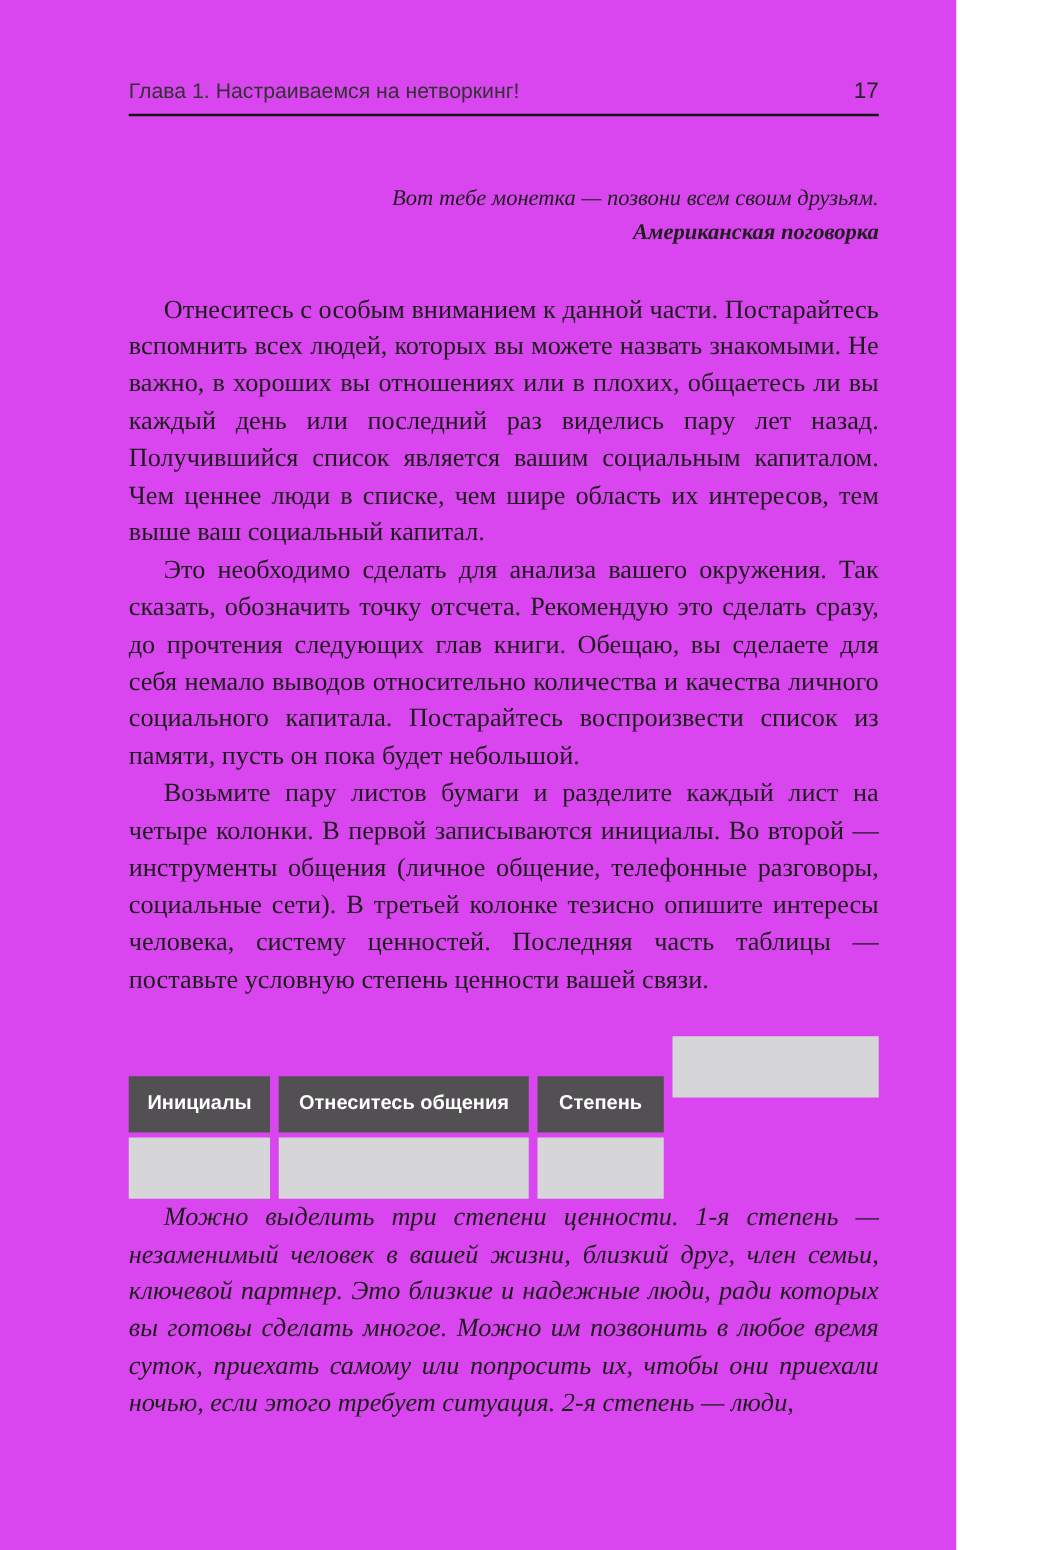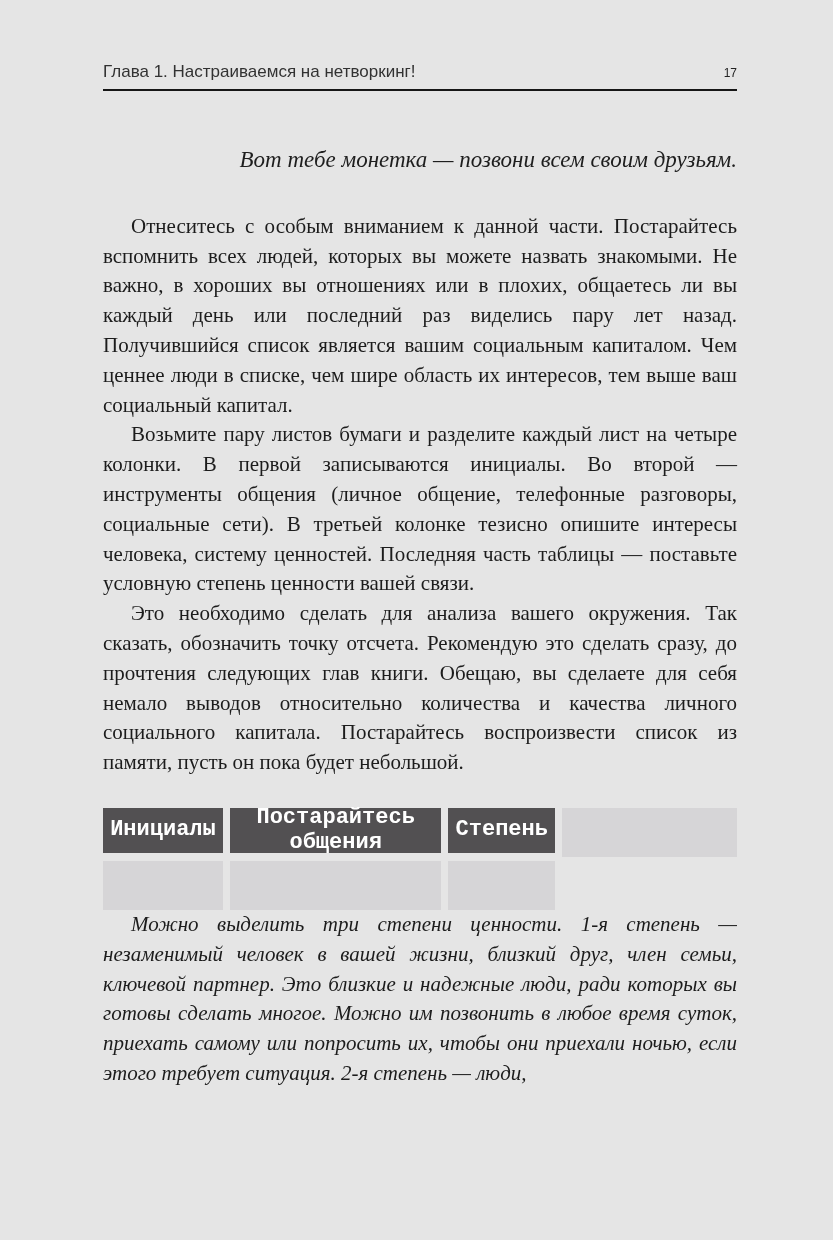--- a/index.html
+++ b/index.html
@@ -2,41 +2,41 @@
 <html lang="ru"><head>
 <meta charset="utf-8">
 <style>
   html, body {
     margin: 0;
     padding: 0;
     background: #ffffff;
   }
   .page {
     position: relative;
-    width: 833px;
+    width: 765px;
     height: 1240px;
-    background: #e5e5e5;
+    background: #d946ef;
     color: #1c1c1c;
     font-family: "Liberation Serif", serif;
     overflow: hidden;
     box-sizing: border-box;
-    padding: 62px 96px 0 103px;
+    padding: 62px 62px 0 103px;
   }
   
   .running-head-row {
     display: flex;
     justify-content: space-between;
     align-items: baseline;
     font-family: "Liberation Sans", sans-serif;
     font-size: 17px;
     color: #323232;
     line-height: 1.2;
   }
   .page-number {
-    font-size: 12px;
+    font-size: 18px;
     color: #232323;
   }
   .head-rule {
     border: none;
     border-top: 2.5px solid #161616;
     margin: 7px 0 0 0;
   }
   
   .page-title {
     margin: 27px 0 0 0;
@@ -45,21 +45,21 @@
     font-size: 37px;
     letter-spacing: 0.5px;
     color: #1d1d1d;
     line-height: 1.1;
   }
   
   .epigraph {
     margin-top: 52px;
     text-align: right;
     font-style: italic;
-    font-size: 23px;
+    font-size: 18px;
     line-height: 1.5;
     color: #1e1e1e;
   }
   .epigraph-attribution {
     font-weight: bold;
   }
   
   .body-text {
     margin-top: 34px;
     font-size: 21px;
@@ -75,29 +75,30 @@
   .ktable {
     margin-top: 30px;
     display: grid;
     grid-template-columns: 118fr 208fr 105fr 172fr;
     column-gap: 7px;
     row-gap: 4px;
   }
   .ktable .th {
     background: #525052;
     color: #ffffff;
-    font-family: Liberation Mono, monospace;
+    font-family: Liberation Sans, sans-serif;
     font-weight: bold;
-    font-size: 22px;
+    font-size: 16px;
     height: 45px;
     display: flex;
     align-items: center;
     justify-content: center;
     text-align: center;
     line-height: 1.1;
+    margin-top: 32px;
   }
   .ktable .td {
     background: #d6d5d7;
     height: 49px;
   }
   .after-table {
     margin-top: 21px;
     font-style: italic;
   }
 </style>
@@ -108,30 +109,31 @@
 
   <div class="running-head-row">
     <span class="running-head">Глава 1. Настраиваемся на нетворкинг!</span>
     <span class="page-number">17</span>
   </div>
   <hr class="head-rule">
 
 
   <div class="epigraph">
     <div class="epigraph-quote">Вот тебе монетка — позвони всем своим друзьям.</div>
+    <div class="epigraph-attribution">Американская поговорка</div>
   </div>
 
   <div class="body-text">
     <p>Отнеситесь с особым вниманием к данной части. Постарайтесь вспомнить всех людей, которых вы можете назвать знакомыми. Не важно, в хороших вы отношениях или в плохих, общаетесь ли вы каждый день или последний раз виделись пару лет назад. Получившийся список является вашим социальным капиталом. Чем ценнее люди в списке, чем шире область их интересов, тем выше ваш социальный капитал.</p>
+    <p>Это необходимо сделать для анализа вашего окружения. Так сказать, обозначить точку отсчета. Рекомендую это сделать сразу, до прочтения следующих глав книги. Обещаю, вы сделаете для себя немало выводов относительно количества и качества личного социального капитала. Постарайтесь воспроизвести список из памяти, пусть он пока будет небольшой.</p>
     <p>Возьмите пару листов бумаги и разделите каждый лист на четыре колонки. В первой записываются инициалы. Во второй — инструменты общения (личное общение, телефонные разговоры, социальные сети). В третьей колонке тезисно опишите интересы человека, систему ценностей.  Последняя часть таблицы — поставьте условную степень ценности вашей связи.</p>
-    <p>Это необходимо сделать для анализа вашего окружения. Так сказать, обозначить точку отсчета. Рекомендую это сделать сразу, до прочтения следующих глав книги. Обещаю, вы сделаете для себя немало выводов относительно количества и качества личного социального капитала. Постарайтесь воспроизвести список из памяти, пусть он пока будет небольшой.</p>
 
     <div class="ktable" role="table">
       <div class="th" role="columnheader">Инициалы</div>
-      <div class="th" role="columnheader">Постарайтесь общения</div>
+      <div class="th" role="columnheader">Отнеситесь общения</div>
       <div class="th" role="columnheader">Степень</div>
       <div class="td" role="cell"></div>
       <div class="td" role="cell"></div>
       <div class="td" role="cell"></div>
       <div class="td" role="cell"></div>
     </div>
 
     <p class="after-table">Можно выделить три степени ценности. 1-я степень — незаменимый человек в вашей жизни, близкий друг, член семьи, ключевой партнер. Это близкие и надежные люди, ради которых вы готовы сделать многое. Можно им позвонить в любое время суток, приехать самому или попросить их, чтобы они приехали ночью, если этого требует ситуация. 2-я степень — люди,</p>
   </div>
 

